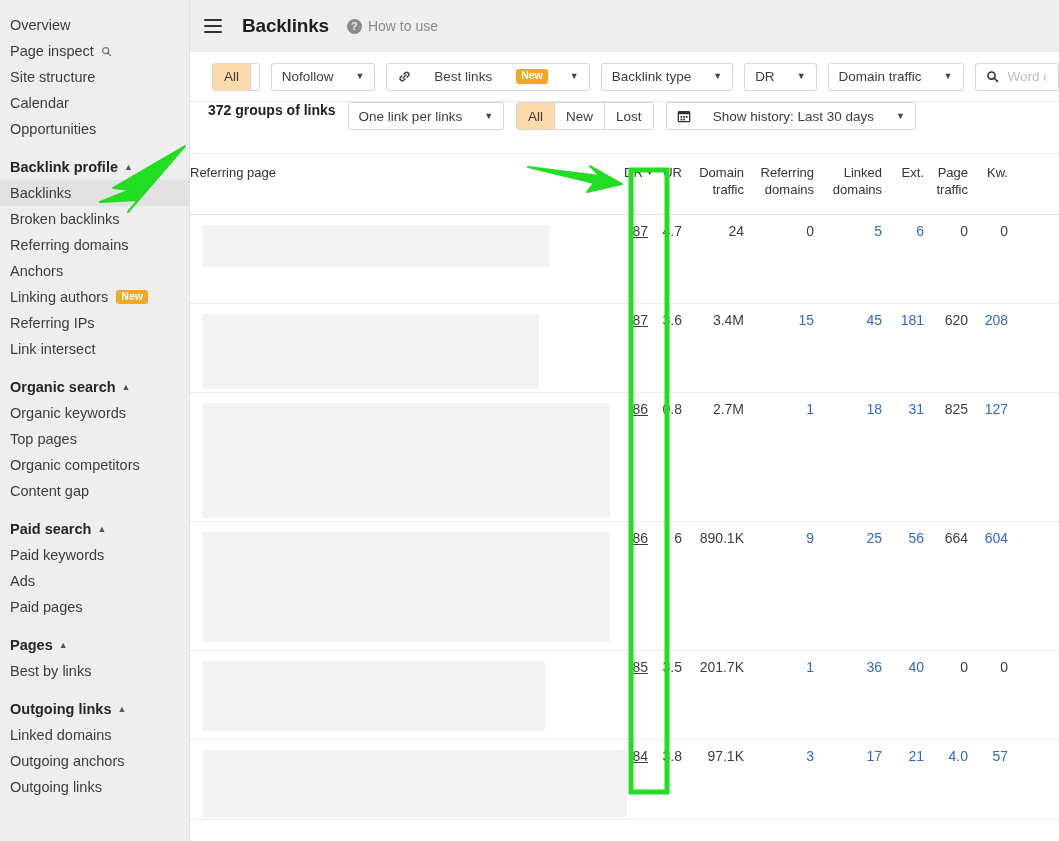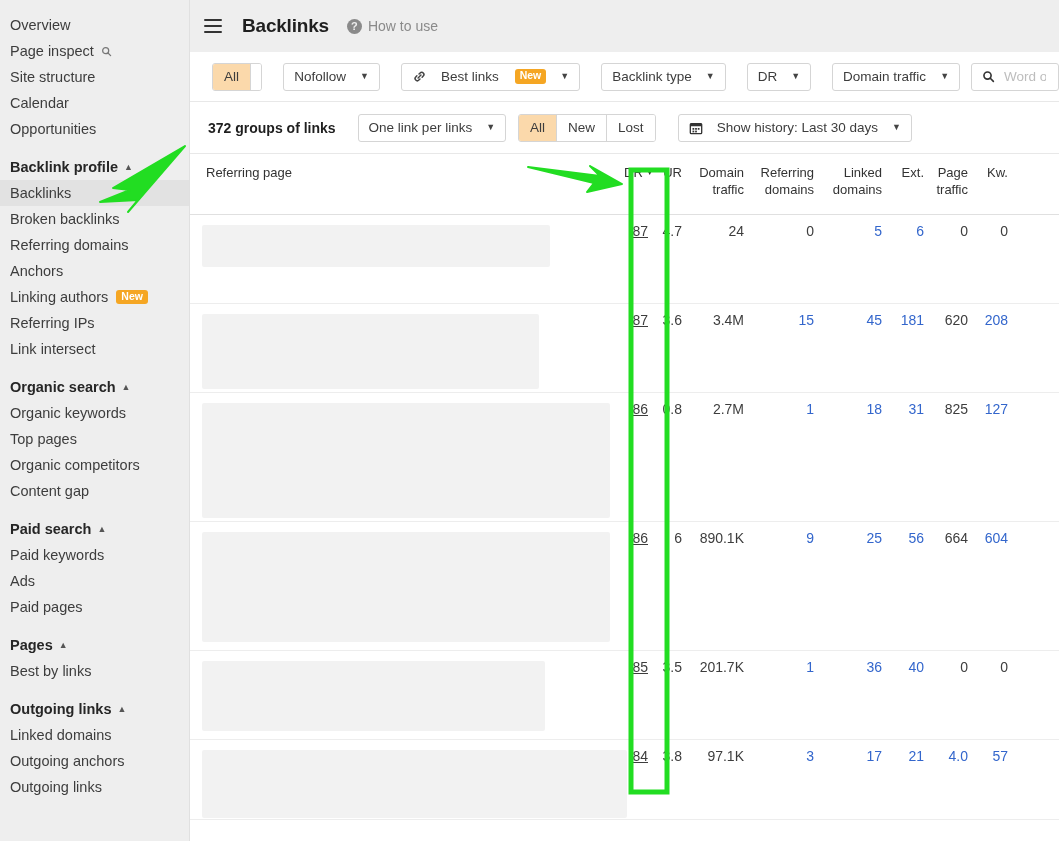--- a/index.html
+++ b/index.html
@@ -96,57 +96,57 @@
     padding: 0 11px; font-size: 13.5px; color: #3d3d3d;
     border-right: 1px solid #d5d5d5; cursor: pointer; background: #fff;
     white-space: nowrap;
   }
   .seg > div:last-child { border-right: none; }
   .seg > div.sel { background: #fbd9ab; color: #3d3d3d; }
   .btn {
     height: 28px; display: flex; align-items: center;
     border: 1px solid #d5d5d5; border-radius: 3px; background: #fff;
     padding: 0 10px; font-size: 13.5px; color: #3d3d3d; cursor: pointer;
-    white-space: nowrap; gap: 14px; margin-left: 10px;
+    white-space: nowrap; gap: 22px;
   }
   .caret-dn { font-size: 9px; color: #444; line-height: 1; }
   .searchbox {
     height: 28px; display: flex; align-items: center;
     border: 1px solid #d5d5d5; border-radius: 3px; background: #fff;
     padding: 0 10px; width: 175px; gap: 7px;
   }
   .searchbox input {
     border: none; outline: none; font-size: 13.5px; color: #333;
     font-family: "Liberation Sans", sans-serif; width: 100%; background: transparent;
   }
   .searchbox input::placeholder { color: #bdbdbd; }
 
   .subbar {
     height: 51px;
-    display: flex; align-items: center;
+    display: flex; align-items: flex-start;
     padding-left: 18px; gap: 12px;
     background: #ffffff;
   }
   .count-label { font-size: 14px; font-weight: bold; color: #1f1f1f; white-space: nowrap; }
 
   
   .table { width: 100%; }
   .thead {
     display: flex;
     border-top: 1px solid #e8e8e8;
     border-bottom: 1px solid #e0e0e0;
     height: 62px;
     align-items: flex-start;
     padding-top: 10px;
   }
   .th {
     font-size: 13px; color: #333; text-align: right;
     padding: 0 6px; line-height: 17px;
   }
-  .th.left { text-align: left; padding-left: 16px; }
+  .th.left { text-align: left; padding-left: 0; }
   .th-sort { display: inline-flex; align-items: center; gap: 3px; justify-content: flex-end; }
 
   .trow { display: flex; border-bottom: 1px solid #ededed; }
   .td { font-size: 14px; color: #3d3d3d; text-align: right; padding: 8px 6px 0; }
   .td.left { text-align: left; padding-left: 12px; padding-top: 10px; }
   .td.link { color: #3366cc; }
   .skel { background: #f2f2f2; border-radius: 2px; }
 
   
   .c-page { width: 428px; flex: 0 0 428px; }

